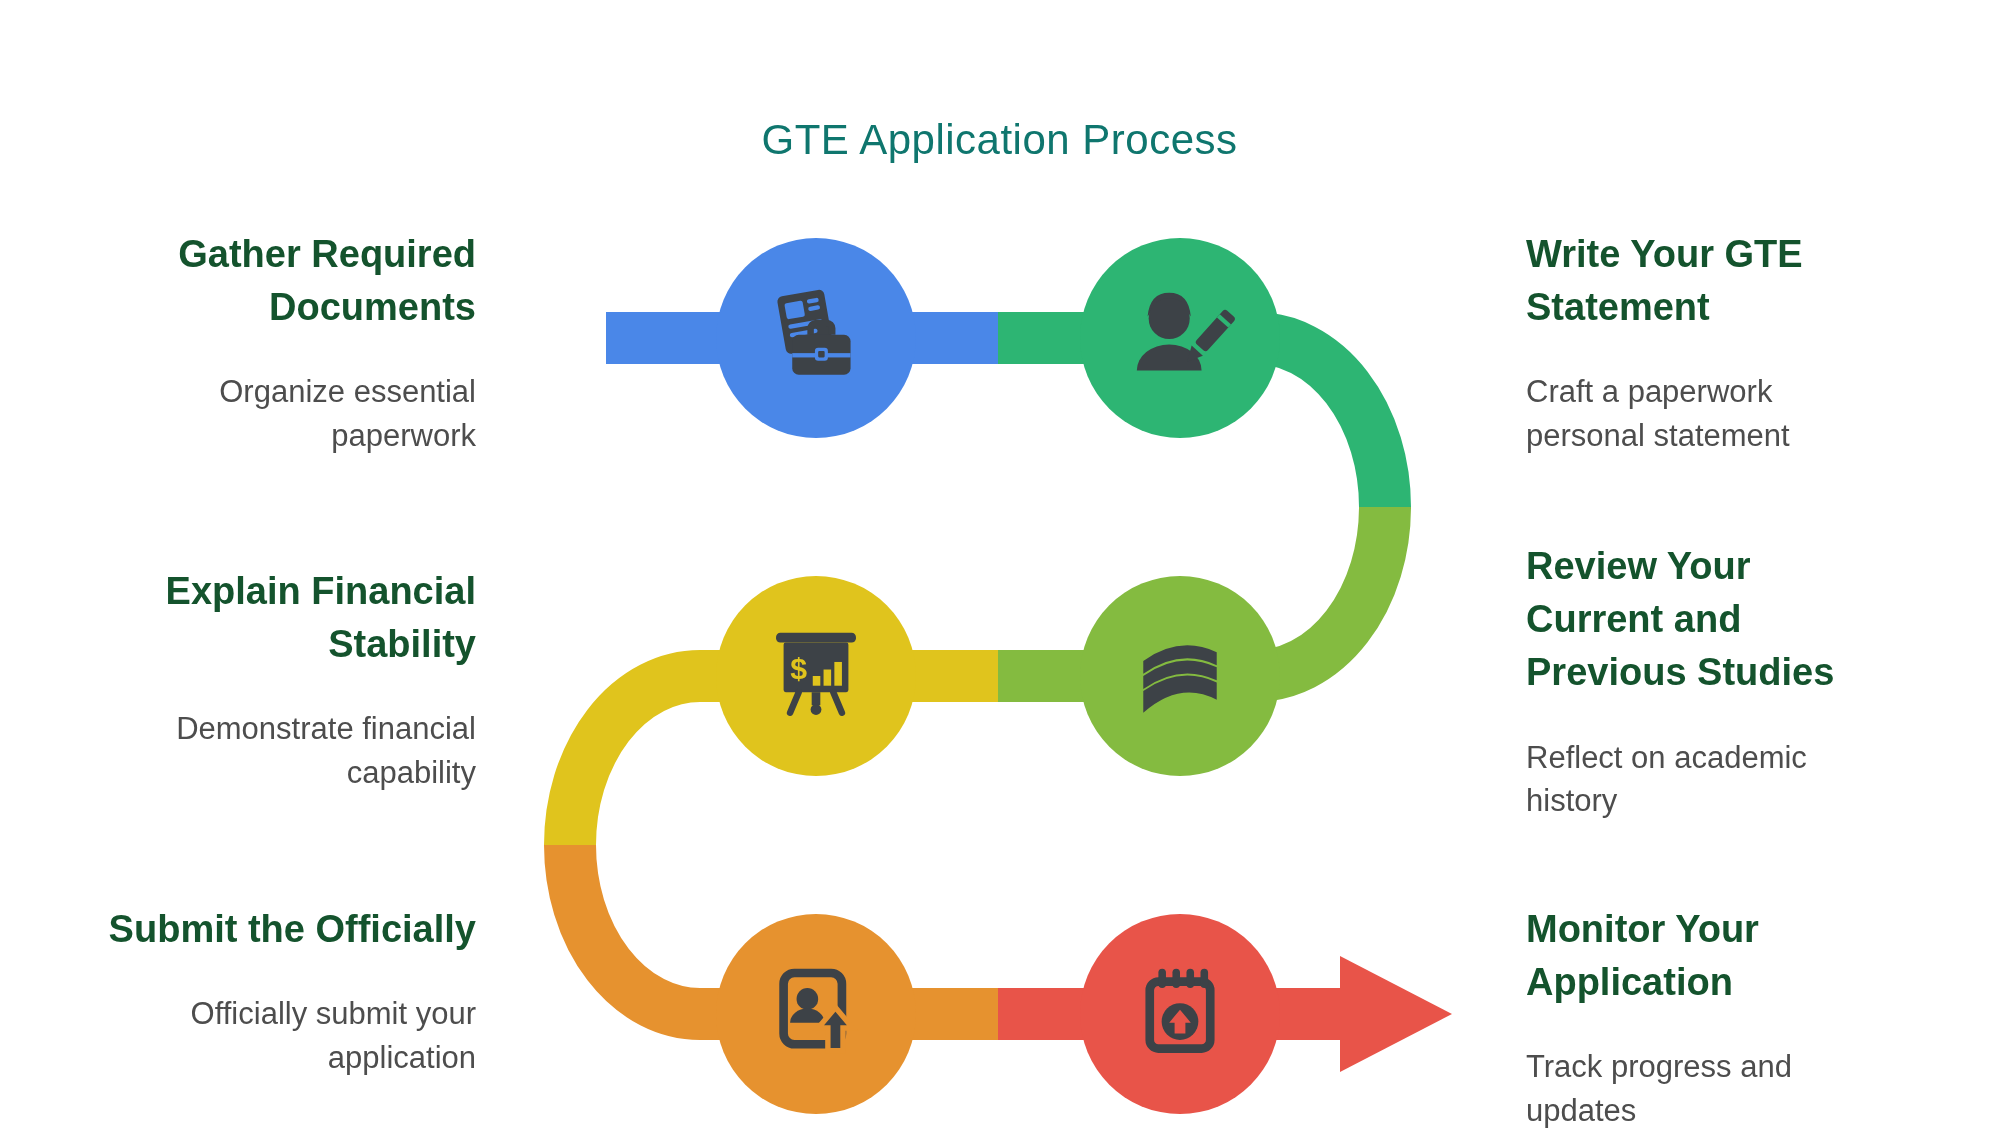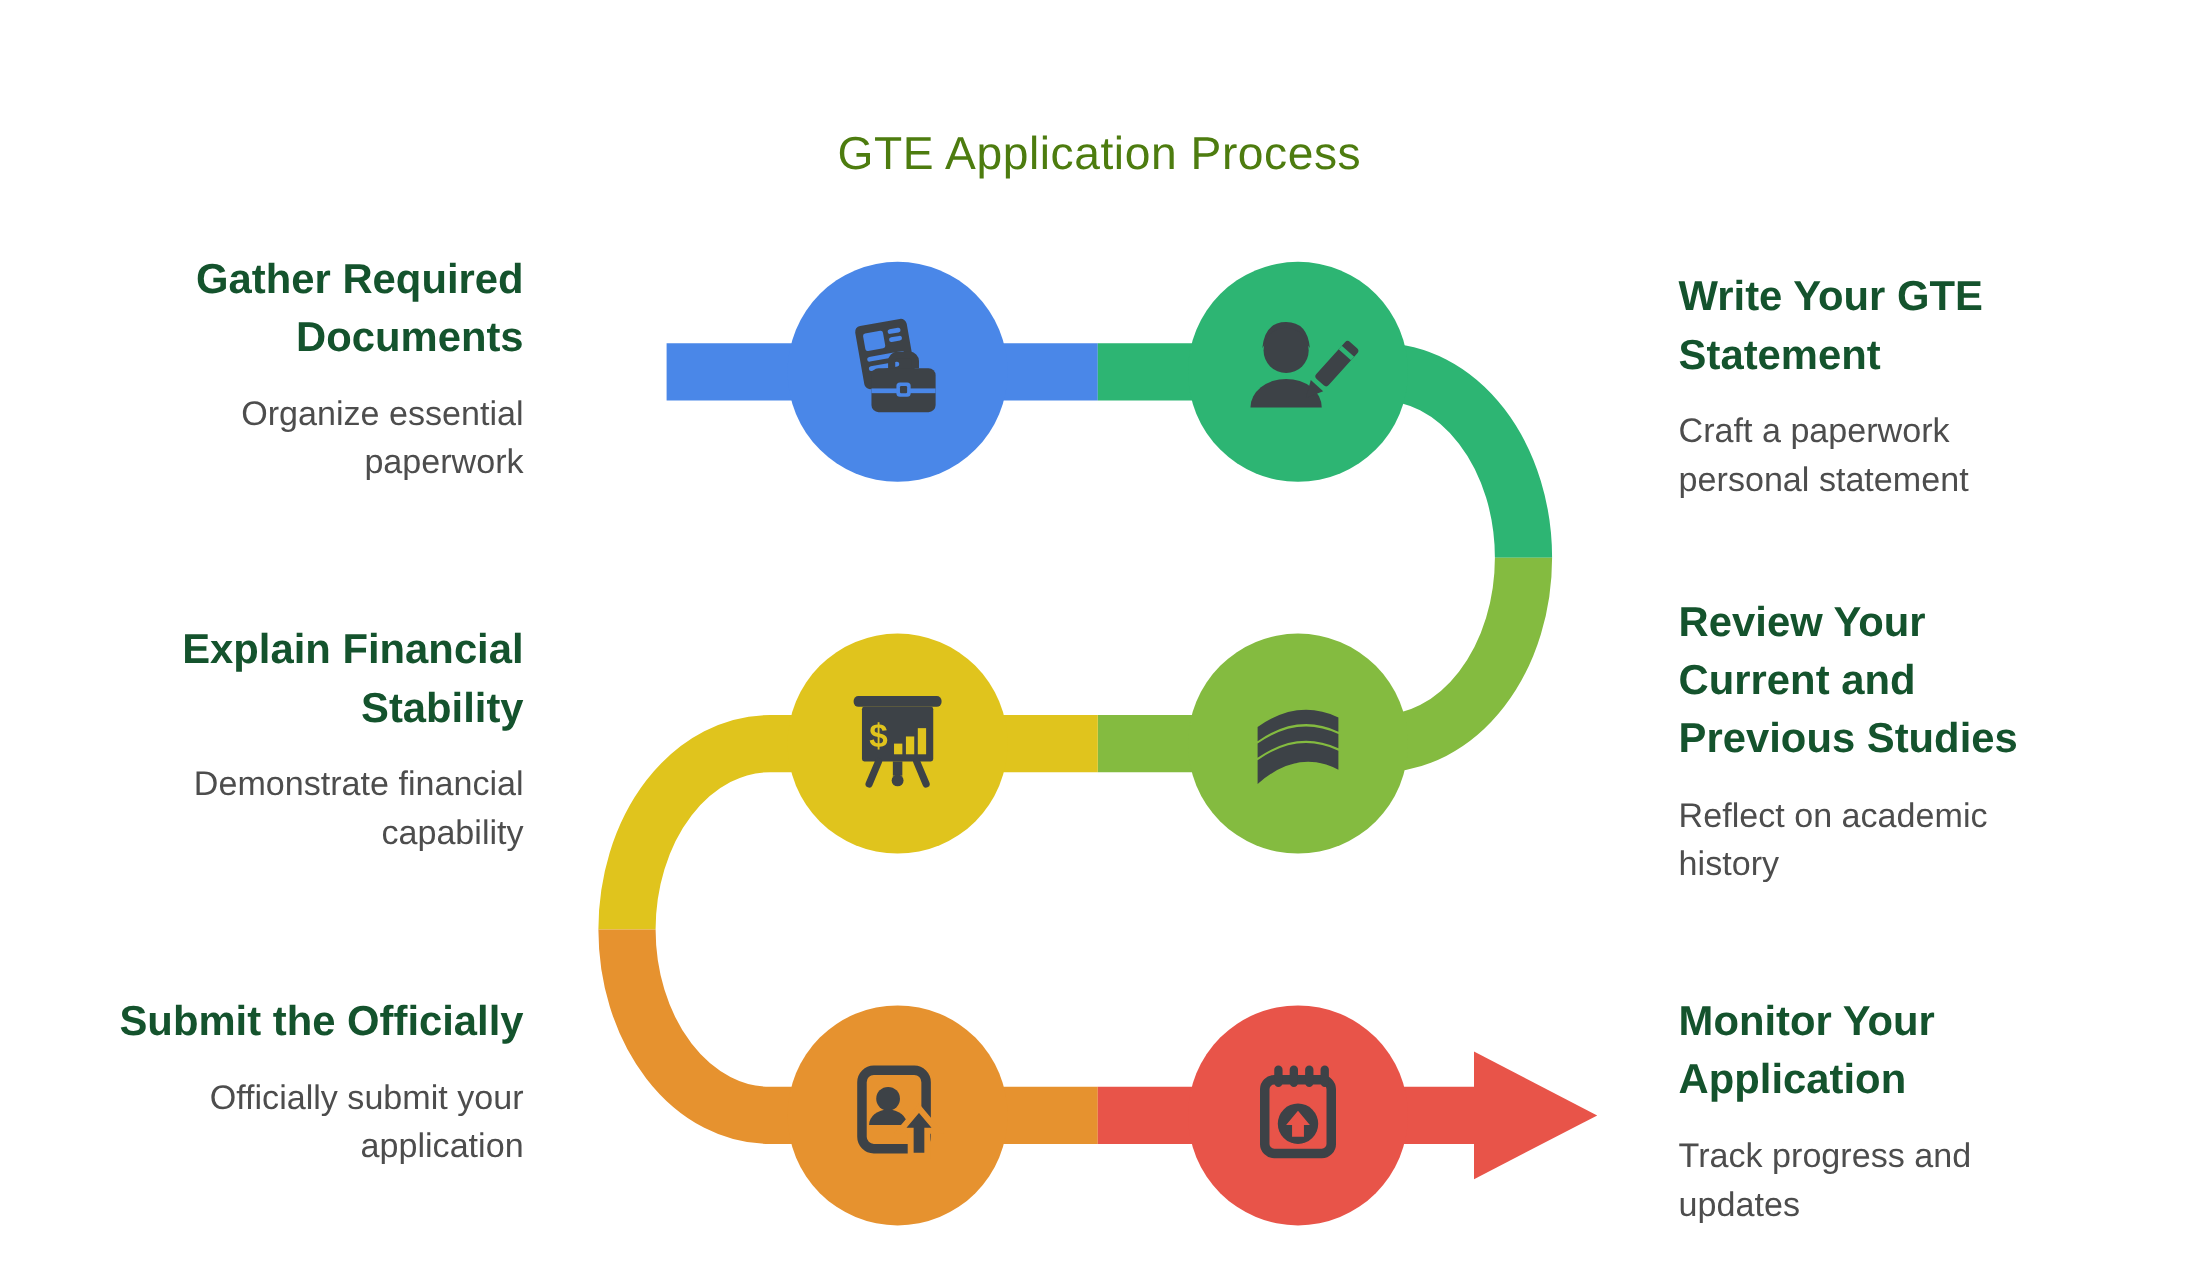--- a/index.html
+++ b/index.html
@@ -8,31 +8,31 @@
     width: 1999px; height: 1148px;
     position: relative; overflow: hidden;
     font-family: "Liberation Sans", "DejaVu Sans", sans-serif;
   }
   .canvas { position: absolute; inset: 0; }
   svg.flow { position: absolute; left: 0; top: 0; }
 
   .diagram-title {
     position: absolute; top: 116px; left: 0; width: 1999px;
     text-align: center;
-    font-size: 42px; font-weight: 400; color: #4d7c0f;
+    font-size: 42px; font-weight: 400; color: #0f766e;
     letter-spacing: 0.5px;
   }
 
   .step-label { position: absolute; }
   .step-label h2 {
     font-size: 38px; font-weight: 700; color: #14532d; line-height: 1.4;
   }
   .step-label p {
     font-size: 31px; font-weight: 400; color: #4d4d4d; line-height: 1.4;
-    margin-top: 20px;
+    margin-top: 36px;
   }
   .step-label.left  { left: 76px;  width: 400px; text-align: right; }
   .step-label.right { left: 1526px; width: 360px; text-align: left; }
 
   .flow-path { fill: none; stroke-width: 52; }
 </style>
 </head>
 <body>
 
 <div class="canvas">
@@ -130,21 +130,21 @@
         <path d="M50 46 L60 58 H55 V68 H45 V58 H40 Z"></path>
       </g>
     </g>
   </svg>
 
   <div class="step-label left" style="top:228px">
     <h2>Gather Required Documents</h2>
     <p>Organize essential paperwork</p>
   </div>
 
-  <div class="step-label right" style="top:244px">
+  <div class="step-label right" style="top:228px">
     <h2>Write Your GTE Statement</h2>
     <p>Craft a paperwork personal statement</p>
   </div>
 
   <div class="step-label left" style="top:565px">
     <h2>Explain Financial Stability</h2>
     <p>Demonstrate financial capability</p>
   </div>
 
   <div class="step-label right" style="top:540px">

